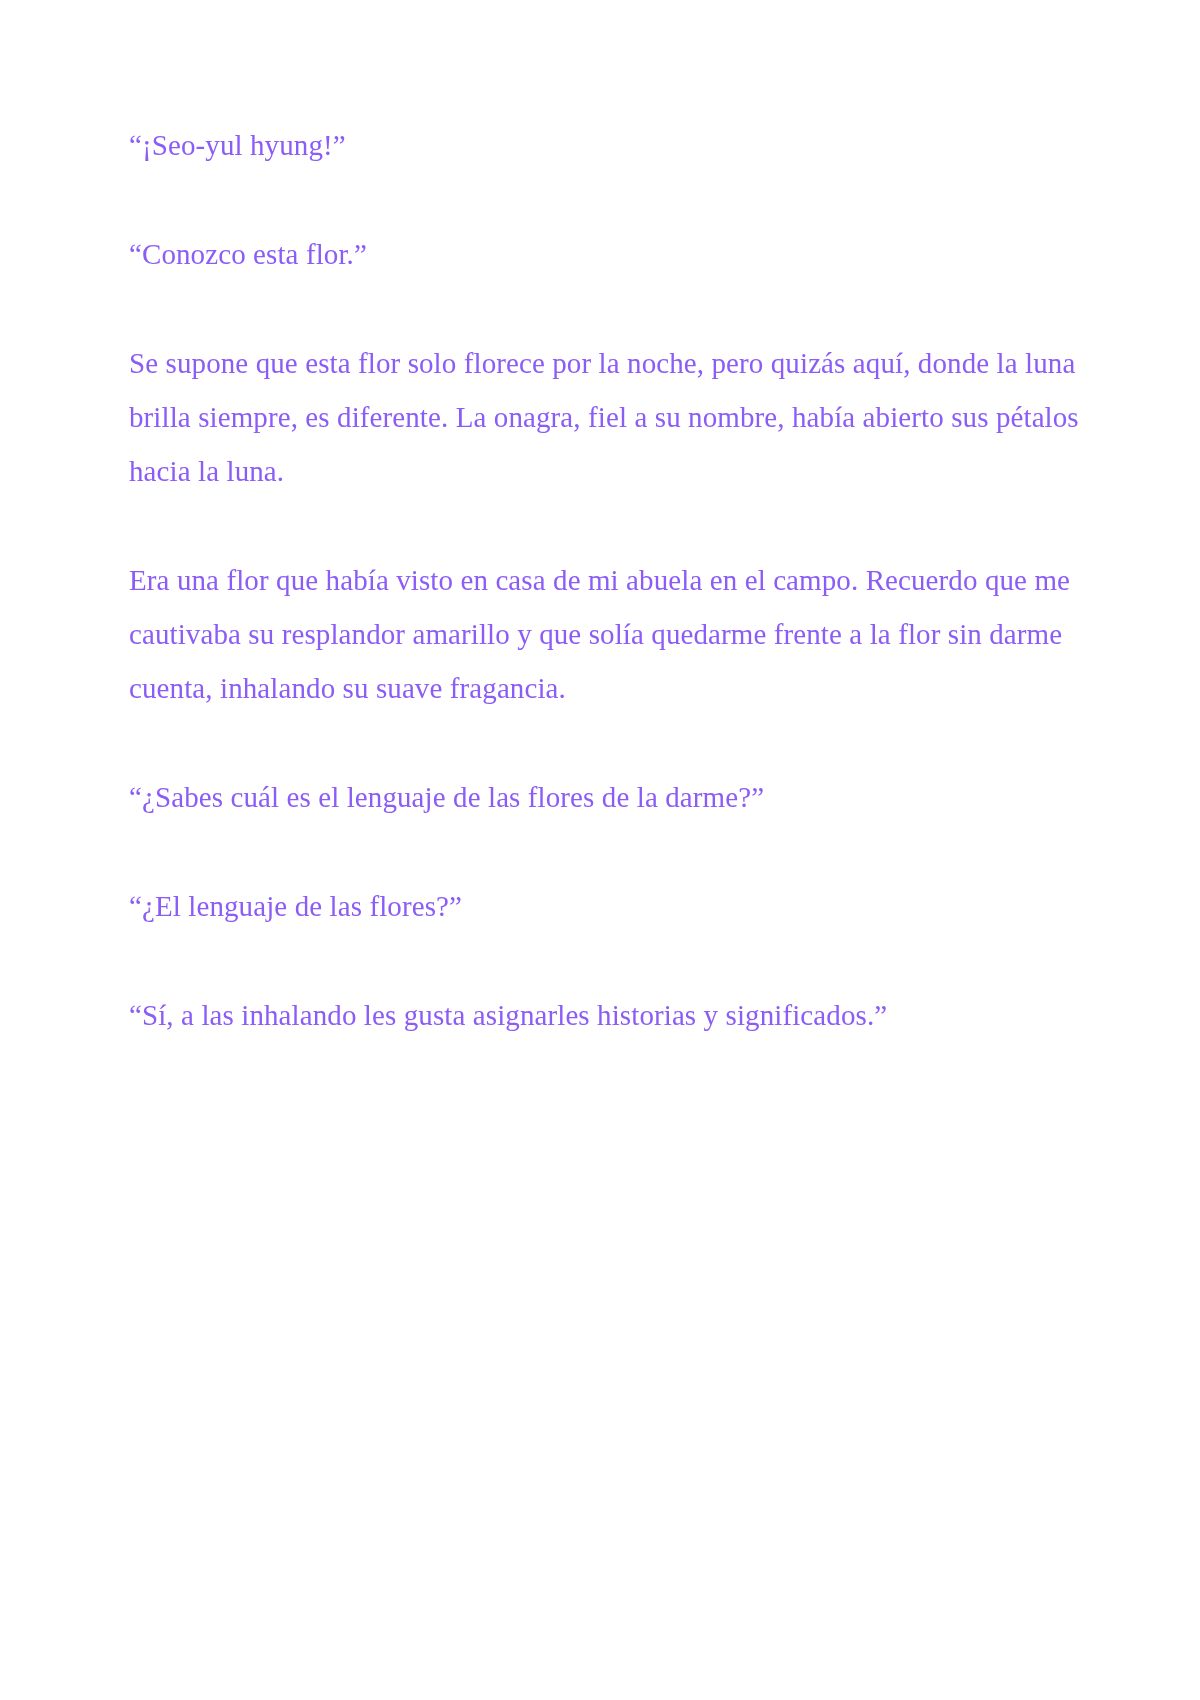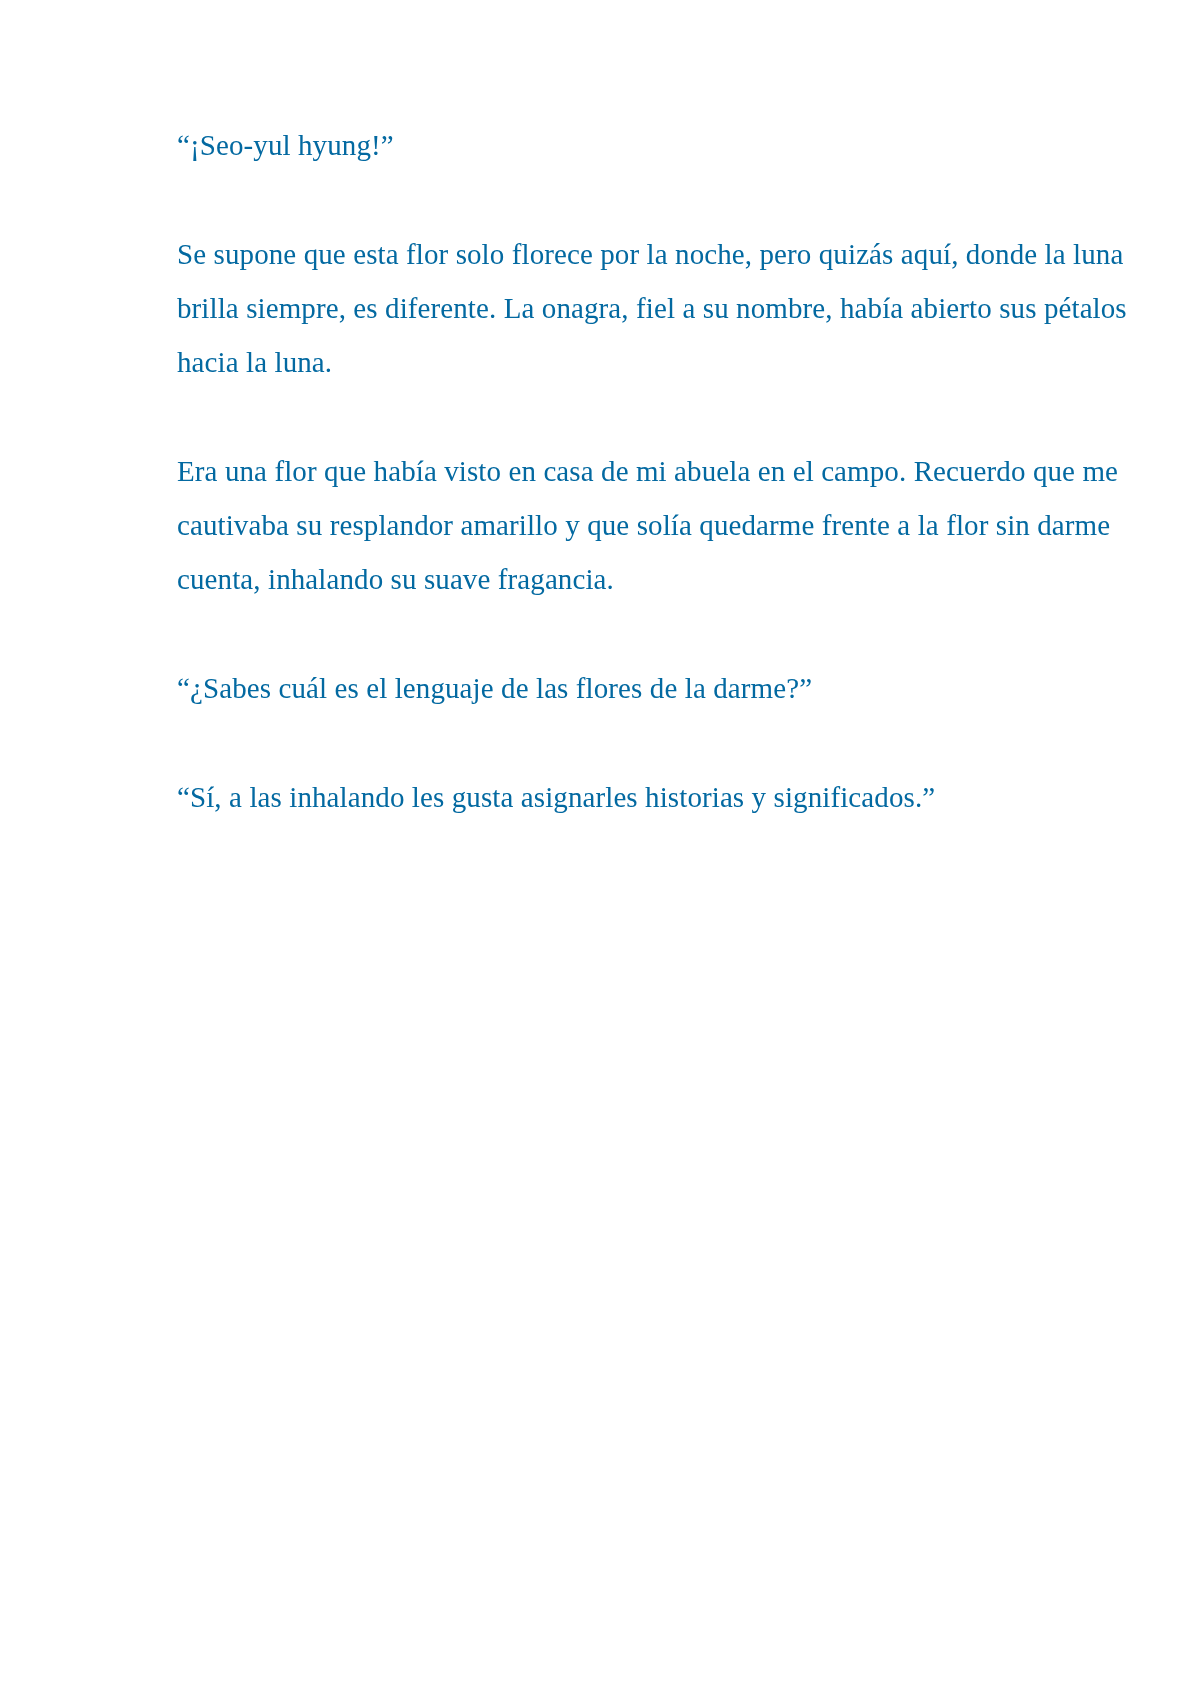--- a/index.html
+++ b/index.html
@@ -1,27 +1,28 @@
 <!DOCTYPE html>
 <html><head>
 <meta charset="utf-8">
 <style>
   html, body { margin: 0; padding: 0; background: #ffffff; }
   body { width: 1200px; height: 1700px; overflow: hidden; position: relative; }
   .page {
     position: absolute; left: 129px; top: 118px; width: 960px;
     font-family: "Liberation Serif", "DejaVu Serif", serif;
-    font-size: 29px; line-height: 54px; color: #0369a1;
+    font-size: 29px; line-height: 54px; color: #8b5cf6;
     letter-spacing: 0.1px;
-    margin-left: 48px;
   }
   .page p { margin: 0 0 55px 0; }
 </style>
 </head>
 <body>
 
 <div class="page">
   <p>“¡Seo-yul hyung!”</p>
+  <p>“Conozco esta flor.”</p>
   <p>Se supone que esta flor solo florece por la noche, pero quizás aquí, donde la luna brilla siempre, es diferente. La onagra, fiel a su nombre, había abierto sus pétalos hacia la luna.</p>
   <p>Era una flor que había visto en casa de mi abuela en el campo. Recuerdo que me cautivaba su resplandor amarillo y que solía quedarme frente a la flor sin darme cuenta, inhalando su suave fragancia.</p>
   <p>“¿Sabes cuál es el lenguaje de las flores de la darme?”</p>
+  <p>“¿El lenguaje de las flores?”</p>
   <p>“Sí, a las inhalando les gusta asignarles historias y significados.”</p>
 </div>
 
 </body></html>

